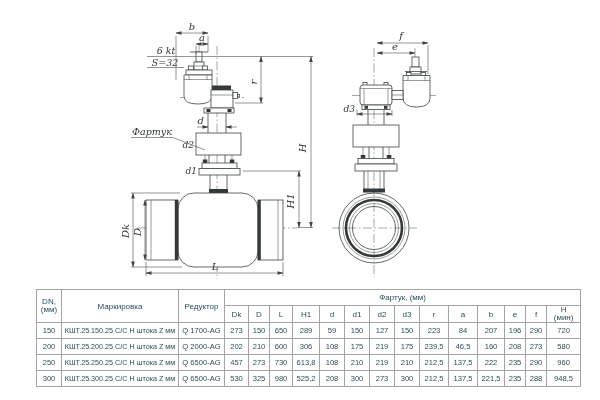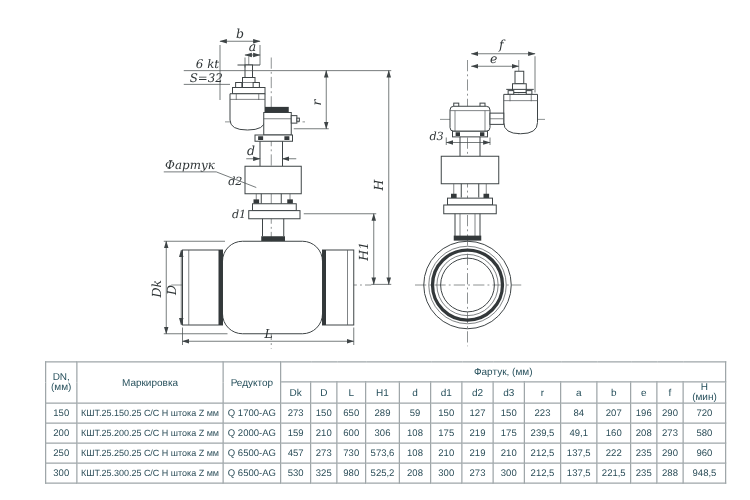--- a/index.html
+++ b/index.html
@@ -332,43 +332,43 @@
             <td>84</td>
             <td>207</td>
             <td>196</td>
             <td>290</td>
             <td>720</td>
           </tr>
           <tr>
             <td>200</td>
             <td class="marking">КШТ.25.200.25 С/С Н штока Z мм</td>
             <td>Q 2000-AG</td>
-            <td>159</td>
+            <td>202</td>
             <td>210</td>
             <td>600</td>
             <td>306</td>
             <td>108</td>
             <td>175</td>
             <td>219</td>
             <td>175</td>
             <td>239,5</td>
-            <td>49,1</td>
+            <td>46,5</td>
             <td>160</td>
             <td>208</td>
             <td>273</td>
             <td>580</td>
           </tr>
           <tr>
             <td>250</td>
             <td class="marking">КШТ.25.250.25 С/С Н штока Z мм</td>
             <td>Q 6500-AG</td>
             <td>457</td>
             <td>273</td>
             <td>730</td>
-            <td>573,6</td>
+            <td>613,8</td>
             <td>108</td>
             <td>210</td>
             <td>219</td>
             <td>210</td>
             <td>212,5</td>
             <td>137,5</td>
             <td>222</td>
             <td>235</td>
             <td>290</td>
             <td>960</td>

